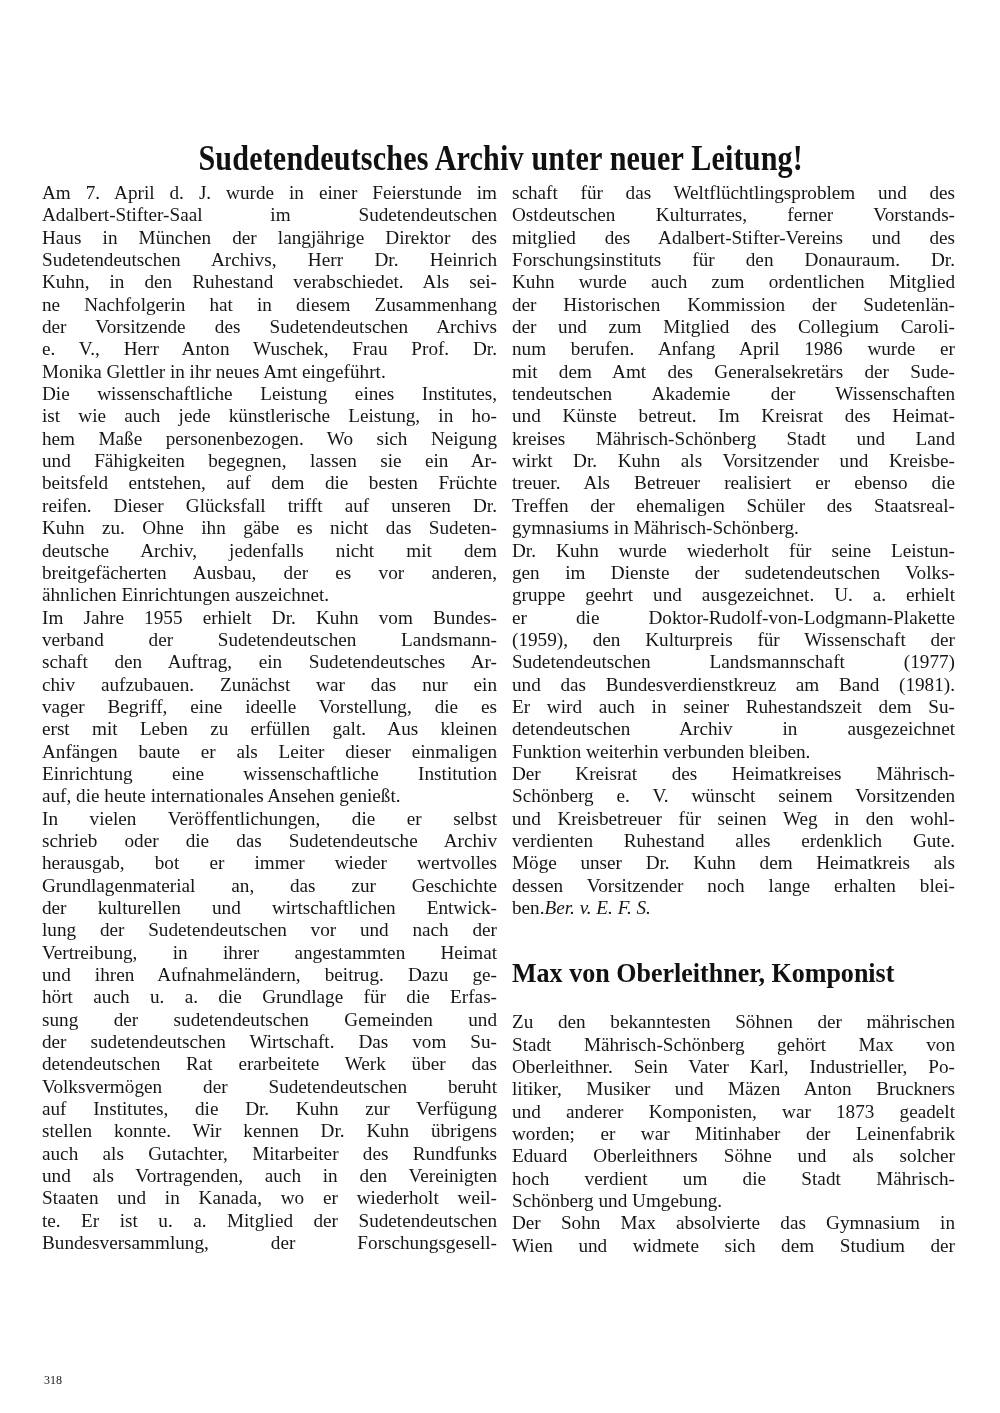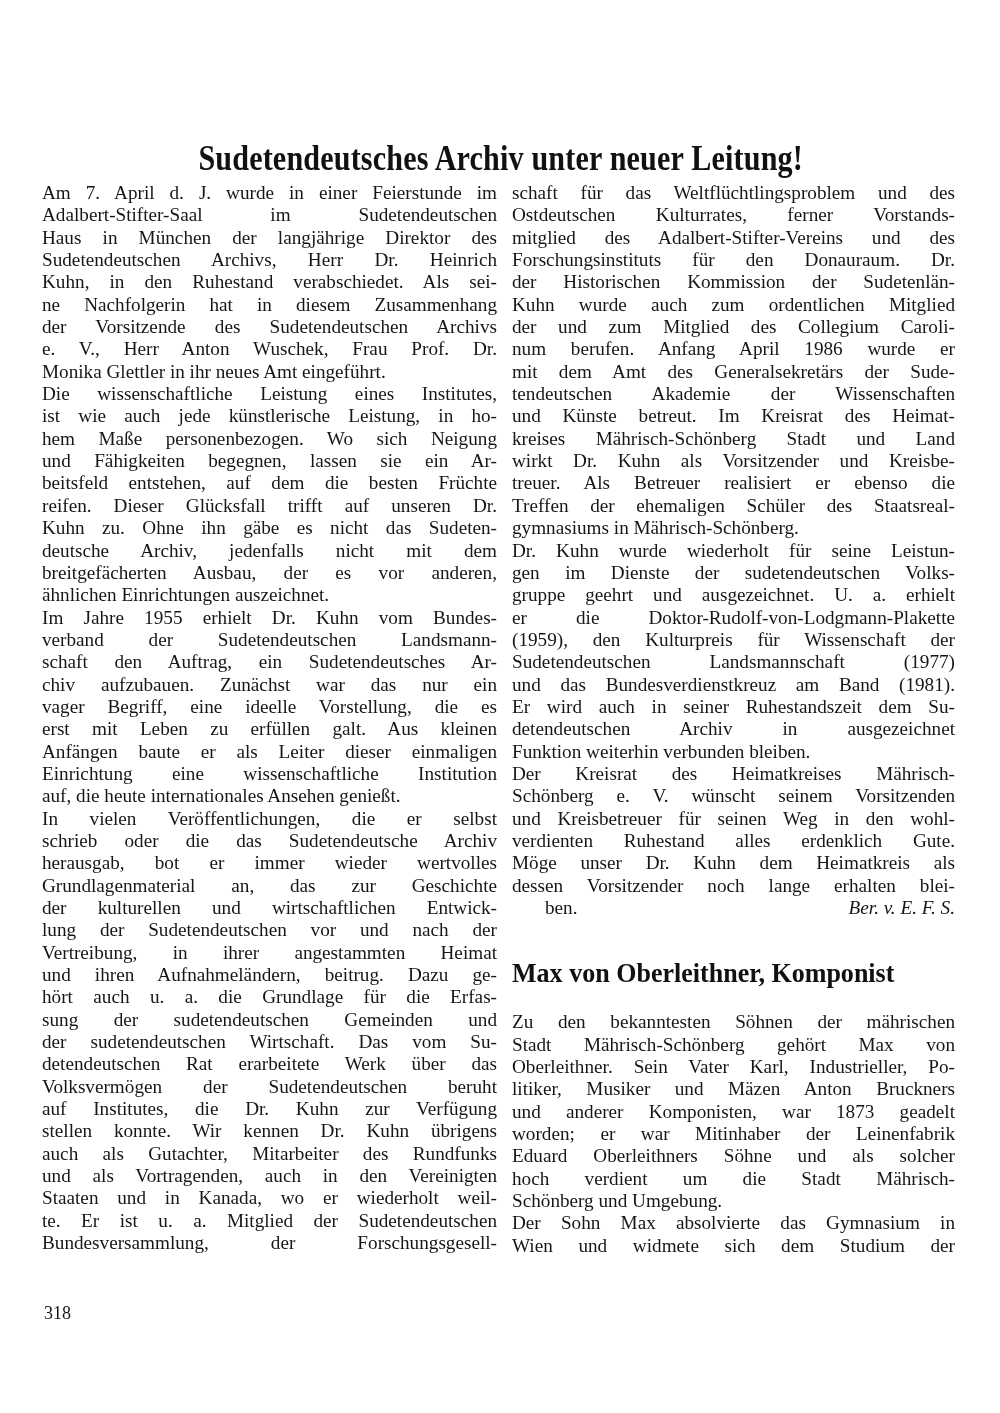--- a/index.html
+++ b/index.html
@@ -21,30 +21,30 @@
       font-size: 19.2px; line-height: 22.35px;
     }
     .col.left { left: 42px; }
     .col.right { left: 512px; width: 443px; }
     .line {
       display: block; white-space: nowrap;
       text-align: justify; text-align-last: justify;
       height: 22.35px; overflow: visible;
     }
     .line.last { text-align-last: left; }
-    .line.sig { display: flex; justify-content: space-between; margin-left: 33px; }
+    .line.sig { display: flex; justify-content: flex-start; }
     .sig-author { font-style: italic; }
     .section-heading {
       display: block; font-weight: bold; font-size: 28px;
       line-height: 32px; margin-top: 38px; margin-bottom: 22px;
       white-space: nowrap; transform: scaleX(0.93); transform-origin: 0 0;
       color: #111;
     }
     .page-number {
-      position: absolute; left: 44px; top: 1303px; font-size: 18px;
+      position: absolute; left: 44px; top: 1373px; font-size: 12px;
     }
   </style>
 </head>
 <body>
 
 <h1 class="page-title">Sudetendeutsches Archiv unter neuer Leitung!</h1>
 
 <div class="col left" id="left-col">
     <span class="line">Am 7. April d. J. wurde in einer Feierstunde im</span>
     <span class="line">Adalbert-Stifter-Saal im Sudetendeutschen</span>
@@ -95,22 +95,22 @@
     <span class="line">te. Er ist u. a. Mitglied der Sudetendeutschen</span>
     <span class="line">Bundesversammlung, der Forschungsgesell-</span>
   </div>
 
 <div class="col right">
   <div id="right-col-lines">
       <span class="line">schaft für das Weltflüchtlingsproblem und des</span>
       <span class="line">Ostdeutschen Kulturrates, ferner Vorstands-</span>
       <span class="line">mitglied des Adalbert-Stifter-Vereins und des</span>
       <span class="line">Forschungsinstituts für den Donauraum. Dr.</span>
+      <span class="line">Kuhn wurde auch zum ordentlichen Mitglied</span>
       <span class="line">der Historischen Kommission der Sudetenlän-</span>
-      <span class="line">Kuhn wurde auch zum ordentlichen Mitglied</span>
       <span class="line">der und zum Mitglied des Collegium Caroli-</span>
       <span class="line">num berufen. Anfang April 1986 wurde er</span>
       <span class="line">mit dem Amt des Generalsekretärs der Sude-</span>
       <span class="line">tendeutschen Akademie der Wissenschaften</span>
       <span class="line">und Künste betreut. Im Kreisrat des Heimat-</span>
       <span class="line">kreises Mährisch-Schönberg Stadt und Land</span>
       <span class="line">wirkt Dr. Kuhn als Vorsitzender und Kreisbe-</span>
       <span class="line">treuer. Als Betreuer realisiert er ebenso die</span>
       <span class="line">Treffen der ehemaligen Schüler des Staatsreal-</span>
       <span class="line last">gymnasiums in Mährisch-Schönberg.</span>

